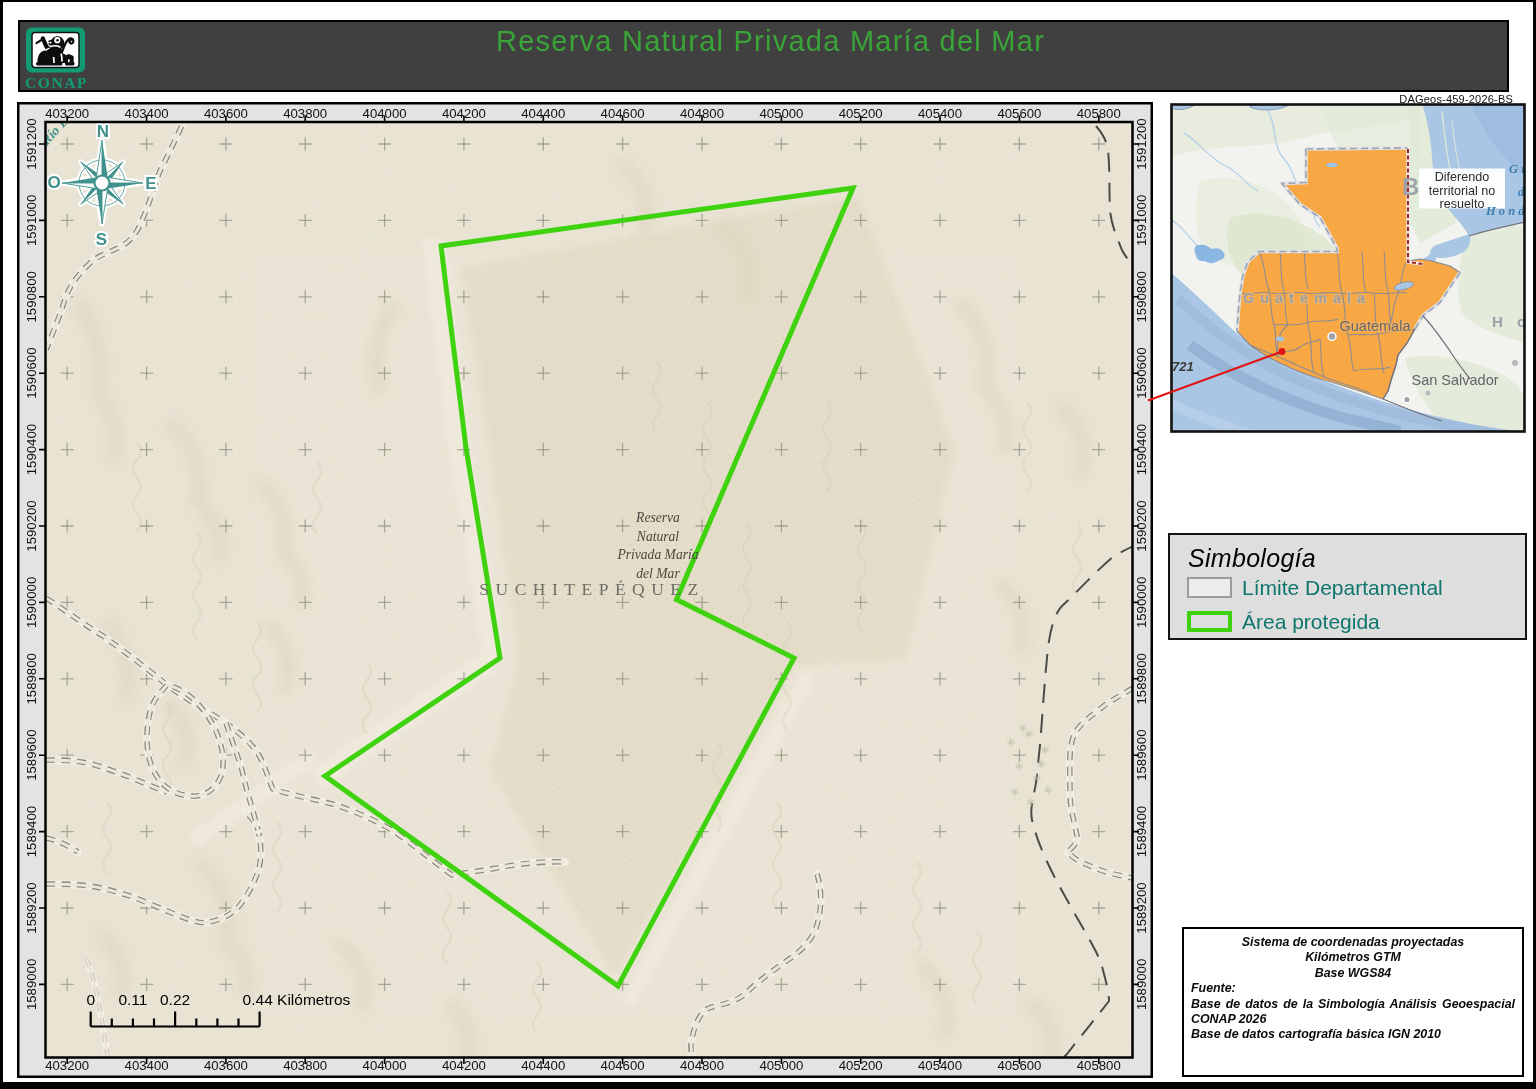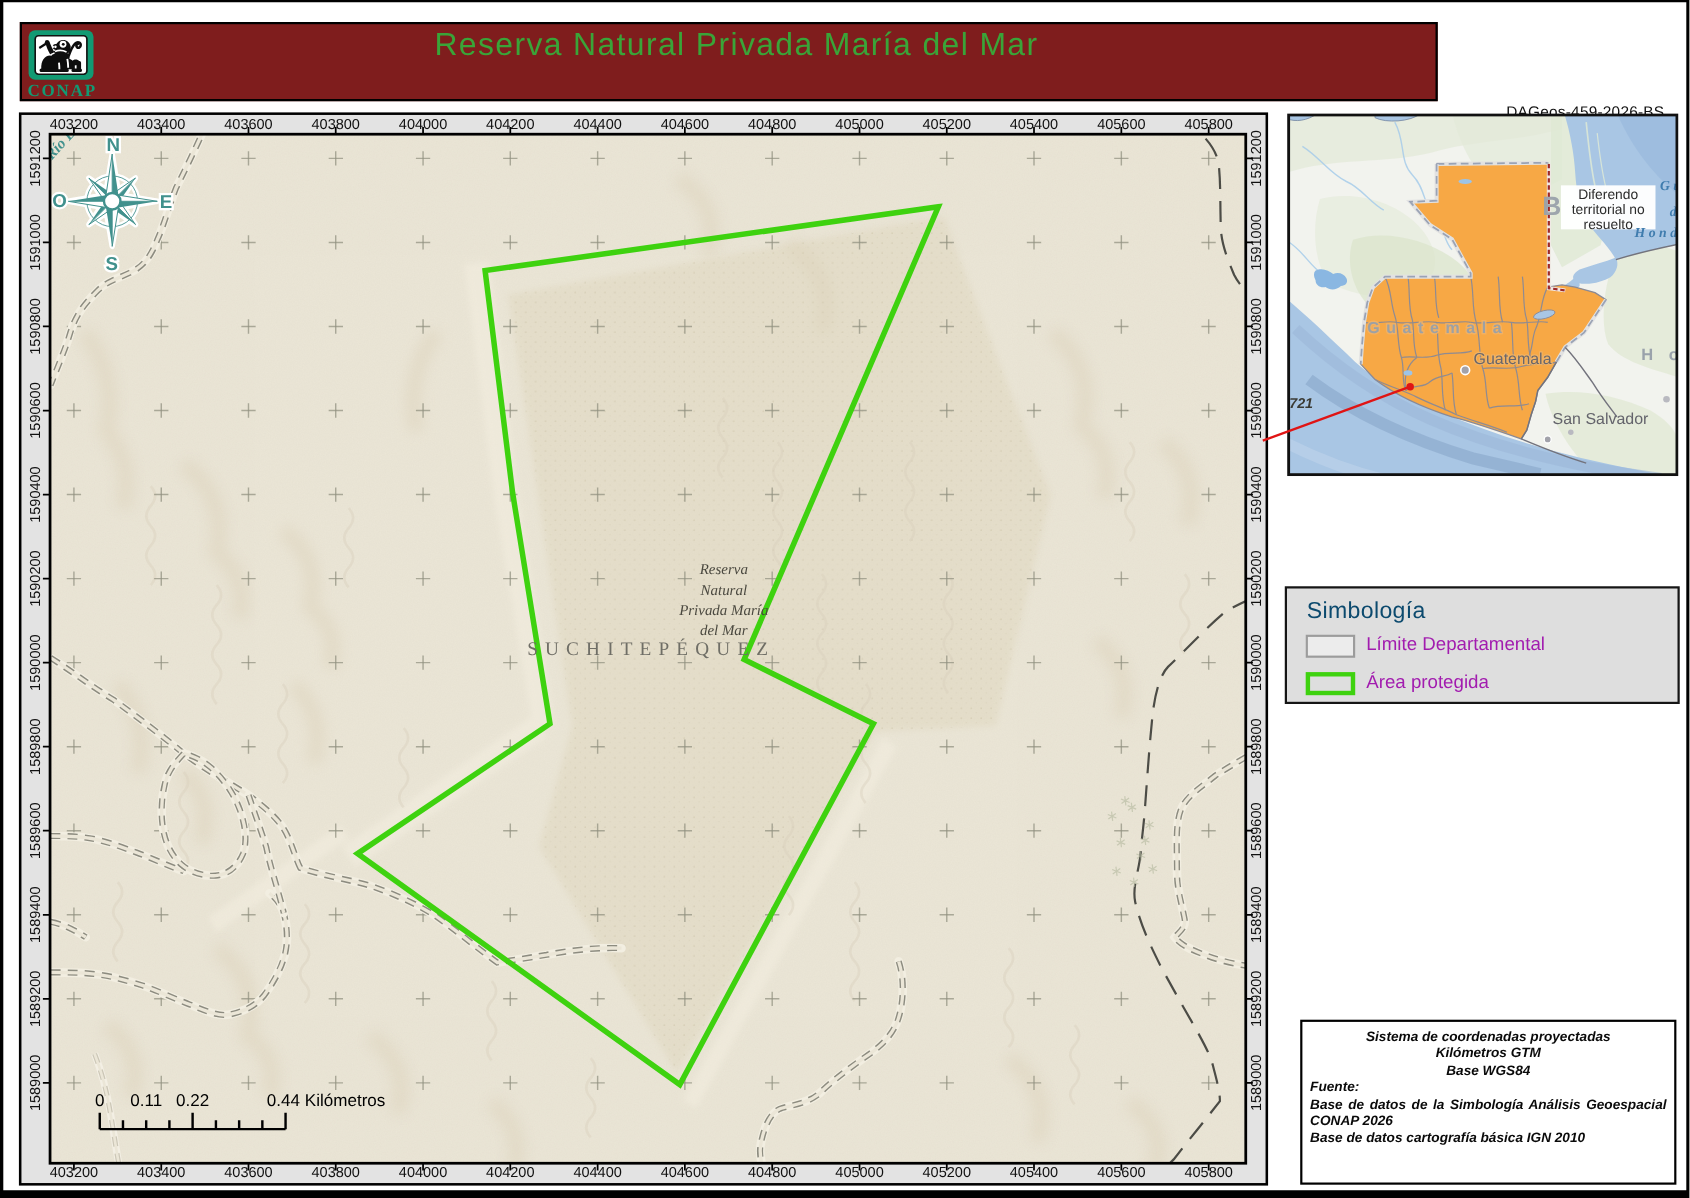--- a/index.html
+++ b/index.html
@@ -1,28 +1,28 @@
 <!DOCTYPE html>
 <html><head><meta charset="utf-8">
 <style>
  html,body{margin:0;padding:0;}
  body{width:1536px;height:1089px;position:relative;background:#fff;
       font-family:"Liberation Sans",sans-serif;overflow:hidden;}
  .pageborder{position:absolute;left:0;top:0;width:1536px;height:1089px;
    border-top:2px solid #000;border-left:3px solid #000;border-right:3px solid #000;
    border-bottom:7px solid #000;box-sizing:border-box;z-index:50;pointer-events:none;}
- .header{position:absolute;left:18px;top:20px;width:1289px;height:72px;
-   border:2px solid #000;box-sizing:border-box;background:#7f1d1d;}
+ .header{position:absolute;left:18px;top:20px;width:1491px;height:72px;
+   border:2px solid #000;box-sizing:border-box;background:#404040;}
  .title{position:absolute;left:0;top:3px;width:100%;text-align:center;
    font-size:29px;letter-spacing:1.25px;color:#3aa438;font-weight:500;padding-left:14px;box-sizing:border-box;}
- .dageos{position:absolute;right:23px;top:93px;font-size:14px;color:#111;letter-spacing:.2px;}
+ .dageos{position:absolute;right:23px;top:93px;font-size:11px;color:#111;letter-spacing:.2px;}
  .legend{position:absolute;left:1168px;top:533px;width:359px;height:107px;
    border:2.5px solid #151515;box-sizing:border-box;background:#dedede;}
- .leg-title{position:absolute;left:18px;top:9px;font-size:21px;color:#0c4a6e;letter-spacing:.3px;}
- .leg-row{position:absolute;left:17px;font-size:17px;color:#a21caf;}
+ .leg-title{position:absolute;left:18px;top:9px;font-size:25px;color:#000000;letter-spacing:.3px;font-style:italic;}
+ .leg-row{position:absolute;left:17px;font-size:21px;color:#0f766e;}
  .infobox{position:absolute;left:1182px;top:927px;width:342px;height:150px;
    border:2px solid #000;box-sizing:border-box;background:#fff;
    font-style:italic;font-weight:bold;font-size:12.4px;line-height:15.4px;color:#0a0a0a;
    padding:6px 7px 0 7px;}
  .ctr{text-align:center;}
 </style></head>
 <body>
 <div class="header">
  <div class="title">Reserva Natural Privada María del Mar</div>
 </div>

